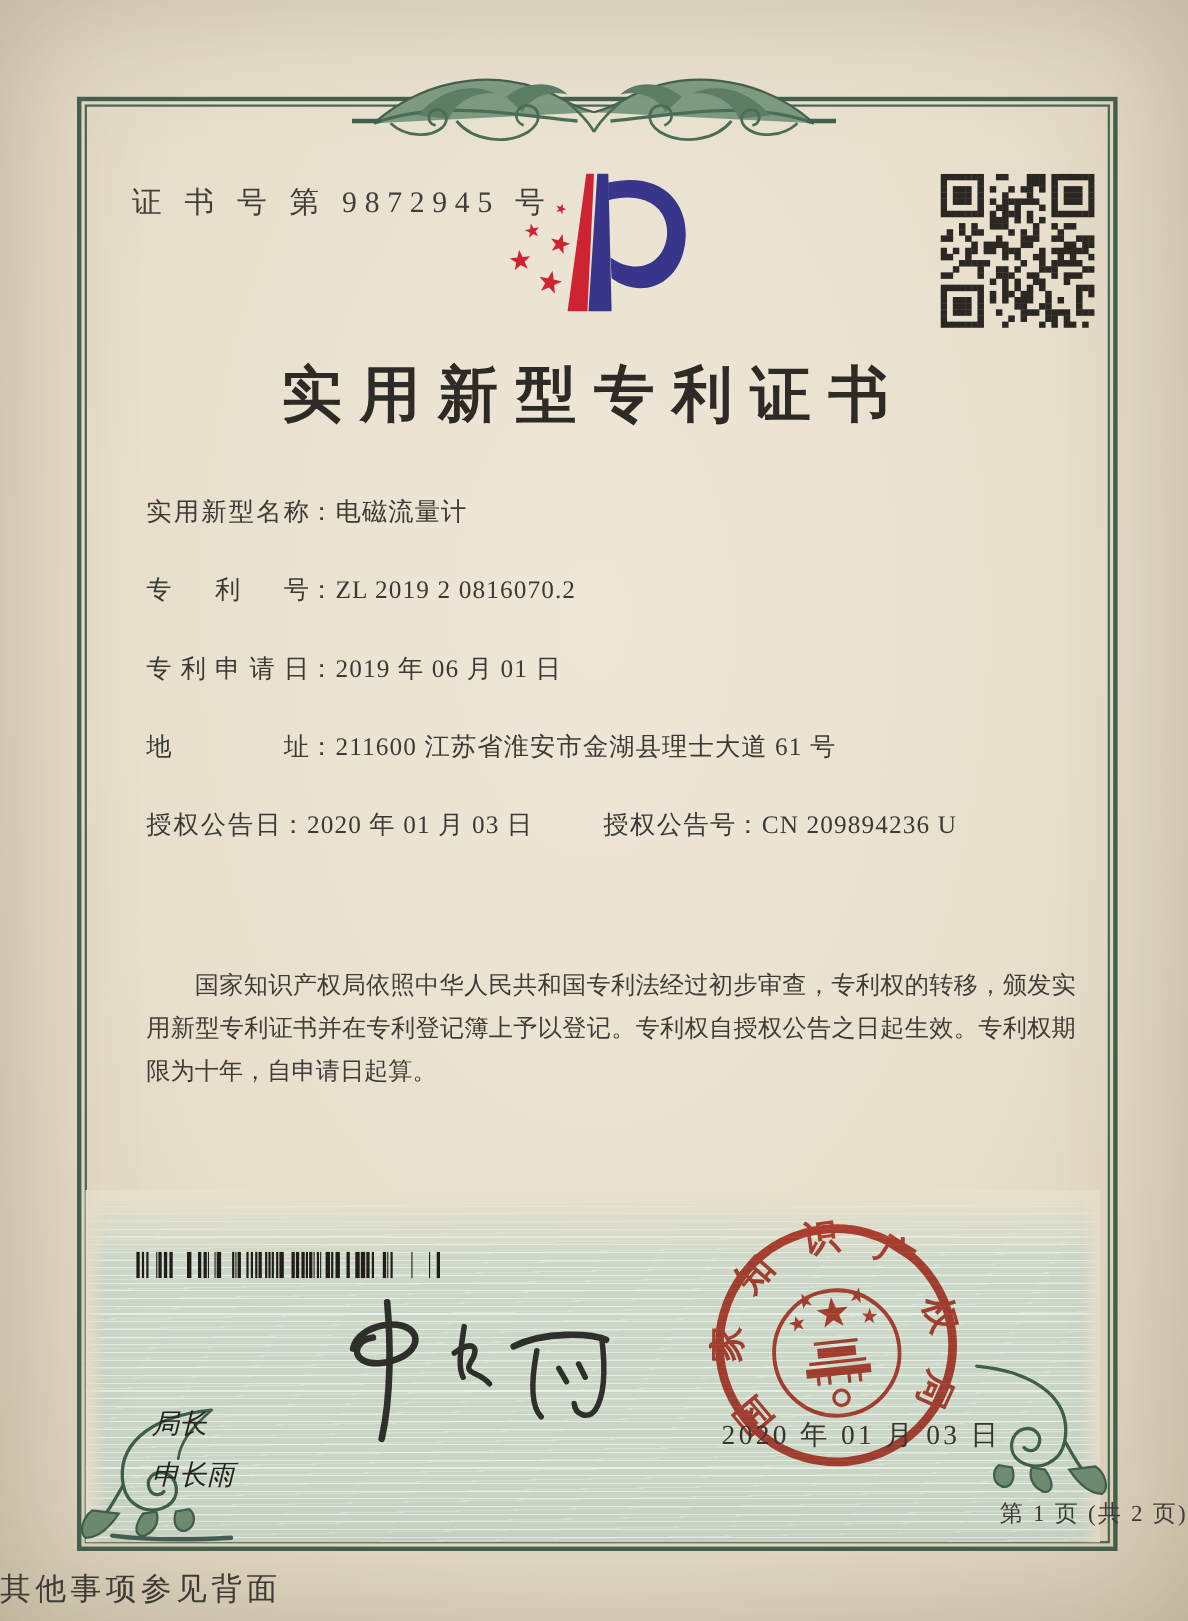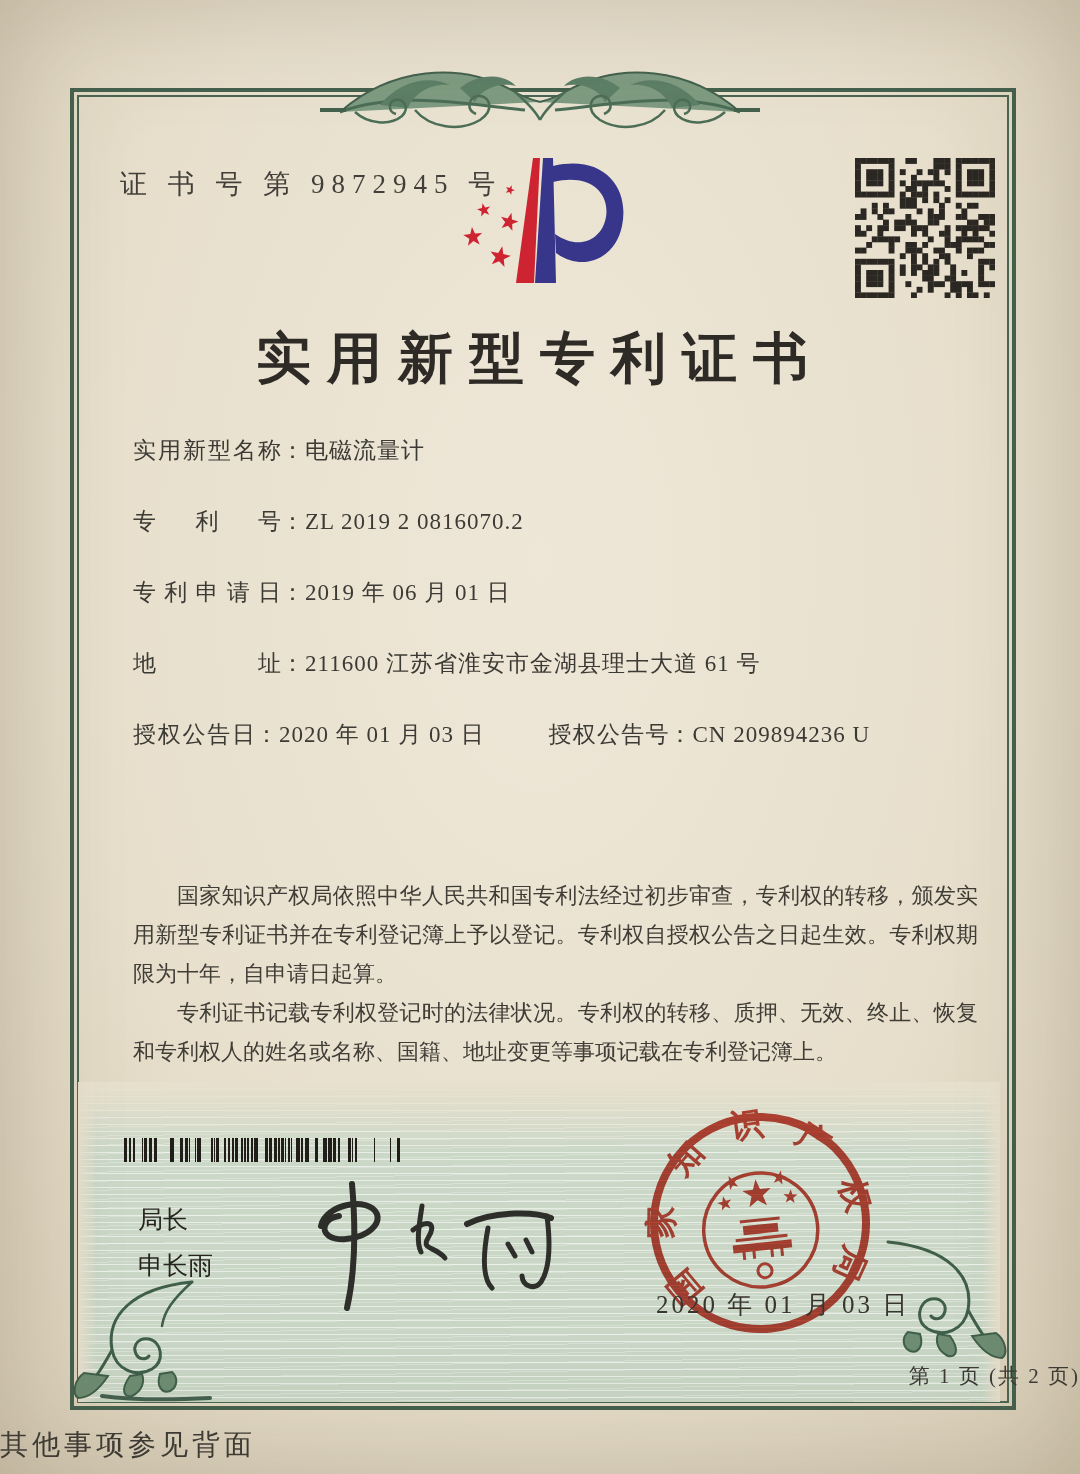--- a/index.html
+++ b/index.html
@@ -16,21 +16,21 @@
   .frame-inner{position:absolute;inset:3px;border:2px solid #4a6654;}
   
   .ornament-top{position:absolute;left:320px;top:50px;width:440px;height:120px;}
   
   .cert-no{position:absolute;left:120px;top:166px;font-size:27px;letter-spacing:7px;color:#423f3a;}
   .logo{position:absolute;left:430px;top:136px;width:220px;height:168px;}
   .qr{position:absolute;left:855px;top:158px;width:140px;height:140px;}
   .title{position:absolute;left:0;top:322px;width:100%;text-align:center;
     font-size:55px;font-weight:bold;letter-spacing:16px;color:#2e2b27;}
   
-  .fields{position:absolute;left:133px;top:435px;width:845px;font-size:23px;color:#3c3a35;}
+  .fields{position:absolute;left:133px;top:450px;width:845px;font-size:23px;color:#3c3a35;}
   .frow{margin-bottom:40px;white-space:nowrap;}
   .flabel{display:inline-block;width:148px;text-align:justify;text-align-last:justify;}
   .fcolon{display:inline-block;width:24px;}
   .fvalue{letter-spacing:1px;}
   .grant-pair2{margin-left:58px;}
   .grant-pair2 .flabel{width:120px;}
   
   .body-text{position:absolute;left:133px;top:876px;width:845px;
     font-size:22px;line-height:39px;text-align:justify;color:#403d37;}
   .body-text p{margin:0;text-indent:2em;}
@@ -40,22 +40,22 @@
       repeating-linear-gradient(180deg, rgba(255,255,255,.55) 0 1px, rgba(255,255,255,0) 1px 7px),
       repeating-linear-gradient(179deg, rgba(255,255,255,.25) 0 1px, rgba(255,255,255,0) 1px 9px),
       linear-gradient(#ccd8c8,#c8d5c4);}
   .band-fade{position:absolute;inset:0;pointer-events:none;background:
     linear-gradient(180deg,#e8e0cd 0%, rgba(232,224,205,0) 22%),
     linear-gradient(90deg,#e8e0cd 0%, rgba(232,224,205,0) 2%, rgba(232,224,205,0) 98%, #e8e0cd 100%);}
   .flourish{position:absolute;width:140px;height:125px;}
   .flourish.bl{left:72px;top:1278px;}
   .flourish.br{right:72px;top:1238px;transform:scaleX(-1);}
   .barcode{position:absolute;left:115px;top:1138px;width:285px;height:24px;}
-  .officer{position:absolute;left:138px;top:1196px;font-size:25px;line-height:46px;
-    color:#26241f;font-family:"Liberation Sans","DejaVu Sans",sans-serif;}
+  .officer{position:absolute;left:138px;top:1272px;font-size:25px;line-height:46px;
+    color:#26241f;font-family:"Liberation Sans","DejaVu Sans",sans-serif;font-style:italic;}
   .signature{position:absolute;left:295px;top:1168px;width:270px;height:150px;}
   .seal{position:absolute;left:645px;top:1108px;width:230px;height:230px;
     mix-blend-mode:multiply;opacity:.92;transform:rotate(-6deg);}
   .issue-date{position:absolute;left:656px;top:1288px;font-size:25px;letter-spacing:3px;color:#38352f;}
   .page-info{position:absolute;left:0;top:1362px;width:100%;text-align:right;
     font-size:21px;letter-spacing:2px;color:#3c3a35;}
   .back-note{position:absolute;left:0;top:1426px;width:100%;
     font-size:28px;letter-spacing:4px;color:#3c3a35;}
 </style>
 </head>
@@ -413,21 +413,20 @@
       <span class="flabel">地址</span><span class="fcolon">：</span><span class="fvalue">211600 江苏省淮安市金湖县理士大道 61 号</span>
     </div>
     <div class="frow">
       <span><span class="flabel" style="width:122px">授权公告日</span><span class="fcolon">：</span><span class="fvalue">2020 年 01 月 03 日</span></span>
       <span class="grant-pair2"><span class="flabel">授权公告号</span><span class="fcolon">：</span><span class="fvalue">CN 209894236 U</span></span>
     </div>
   </div>
 
   <div class="body-text">
     <p>国家知识产权局依照中华人民共和国专利法经过初步审查，专利权的转移，颁发实用新型专利证书并在专利登记簿上予以登记。专利权自授权公告之日起生效。专利权期限为十年，自申请日起算。</p>
-    <p>专利证书记载专利权登记时的法律状况。专利权的转移、质押、无效、终止、恢复和专利权人的姓名或名称、国籍、地址变更等事项记载在专利登记簿上。</p>
   </div>
 
   <div class="band">
       <div class="band-fade"></div>
     </div>
 
   <svg class="flourish bl" viewBox="0 0 140 125">
     <g fill="none" stroke="#3f5f49" stroke-width="3" stroke-linecap="round">
       <path d="M120,4 C60,10 34,38 40,72 C44,92 64,100 80,91 C93,83 90,64 77,61 C67,59 60,67 64,76 C67,82 74,82 77,78"></path>
       <path d="M40,72 C30,90 22,104 8,114"></path>

